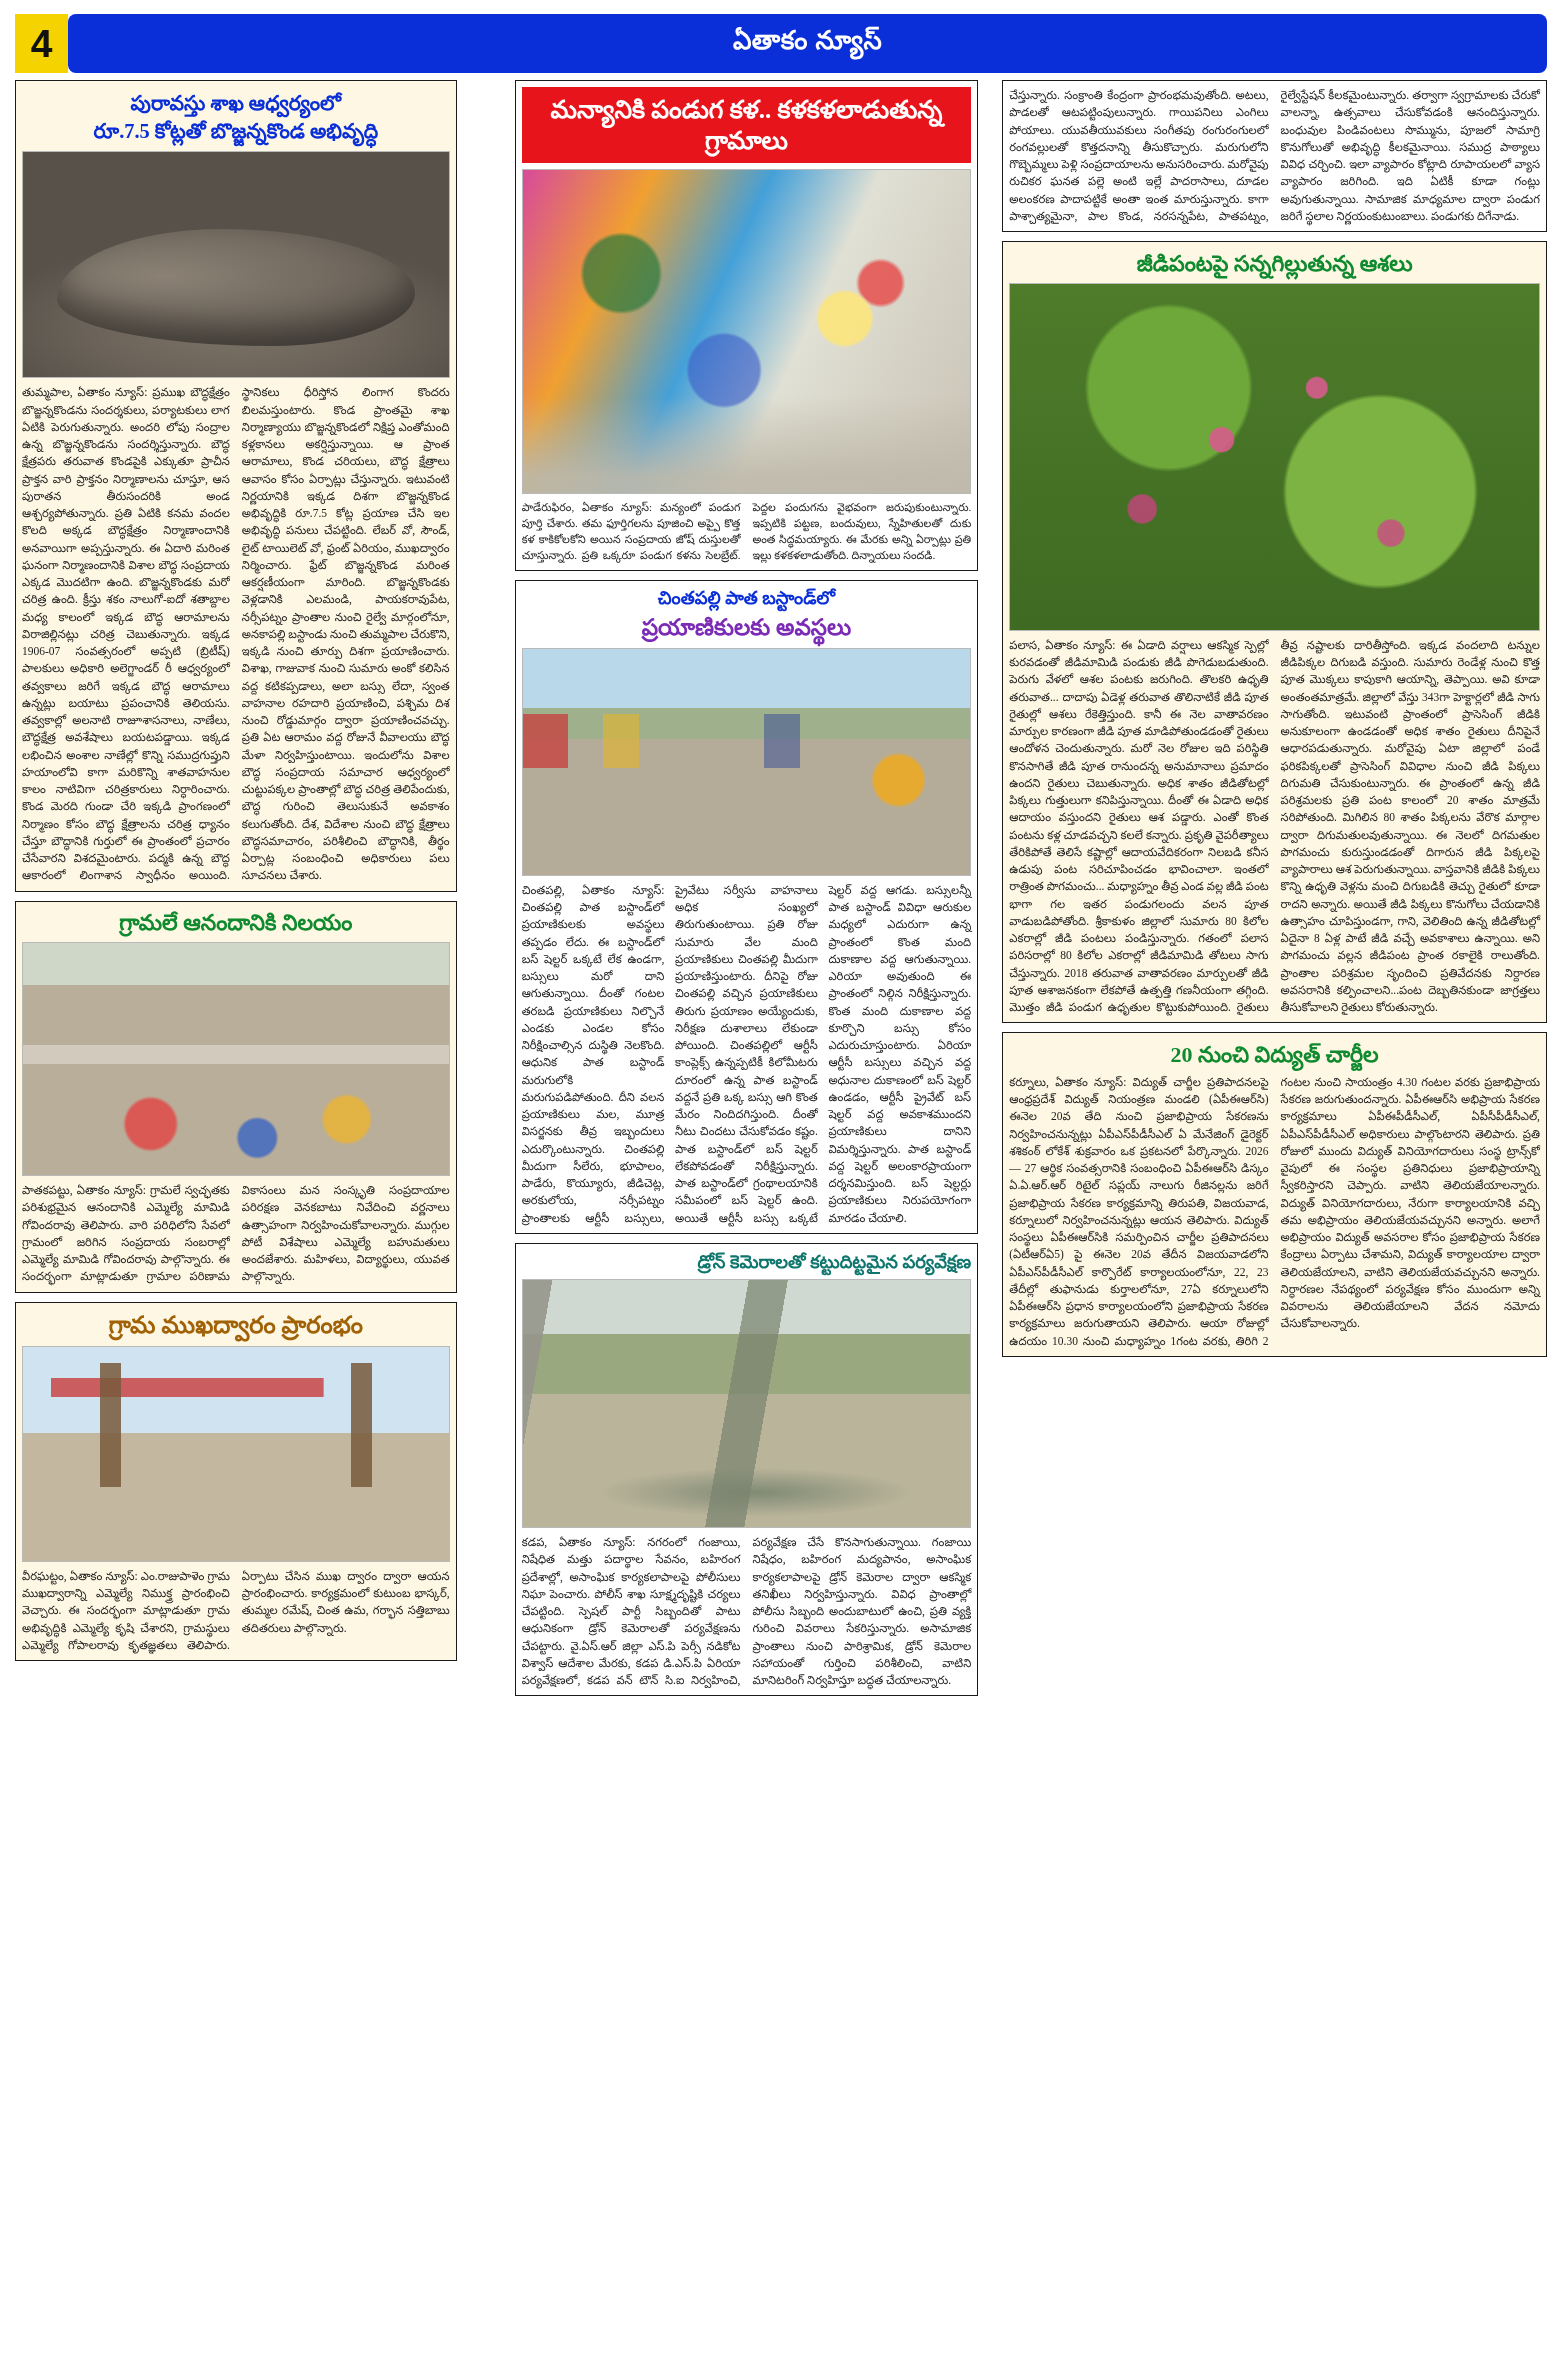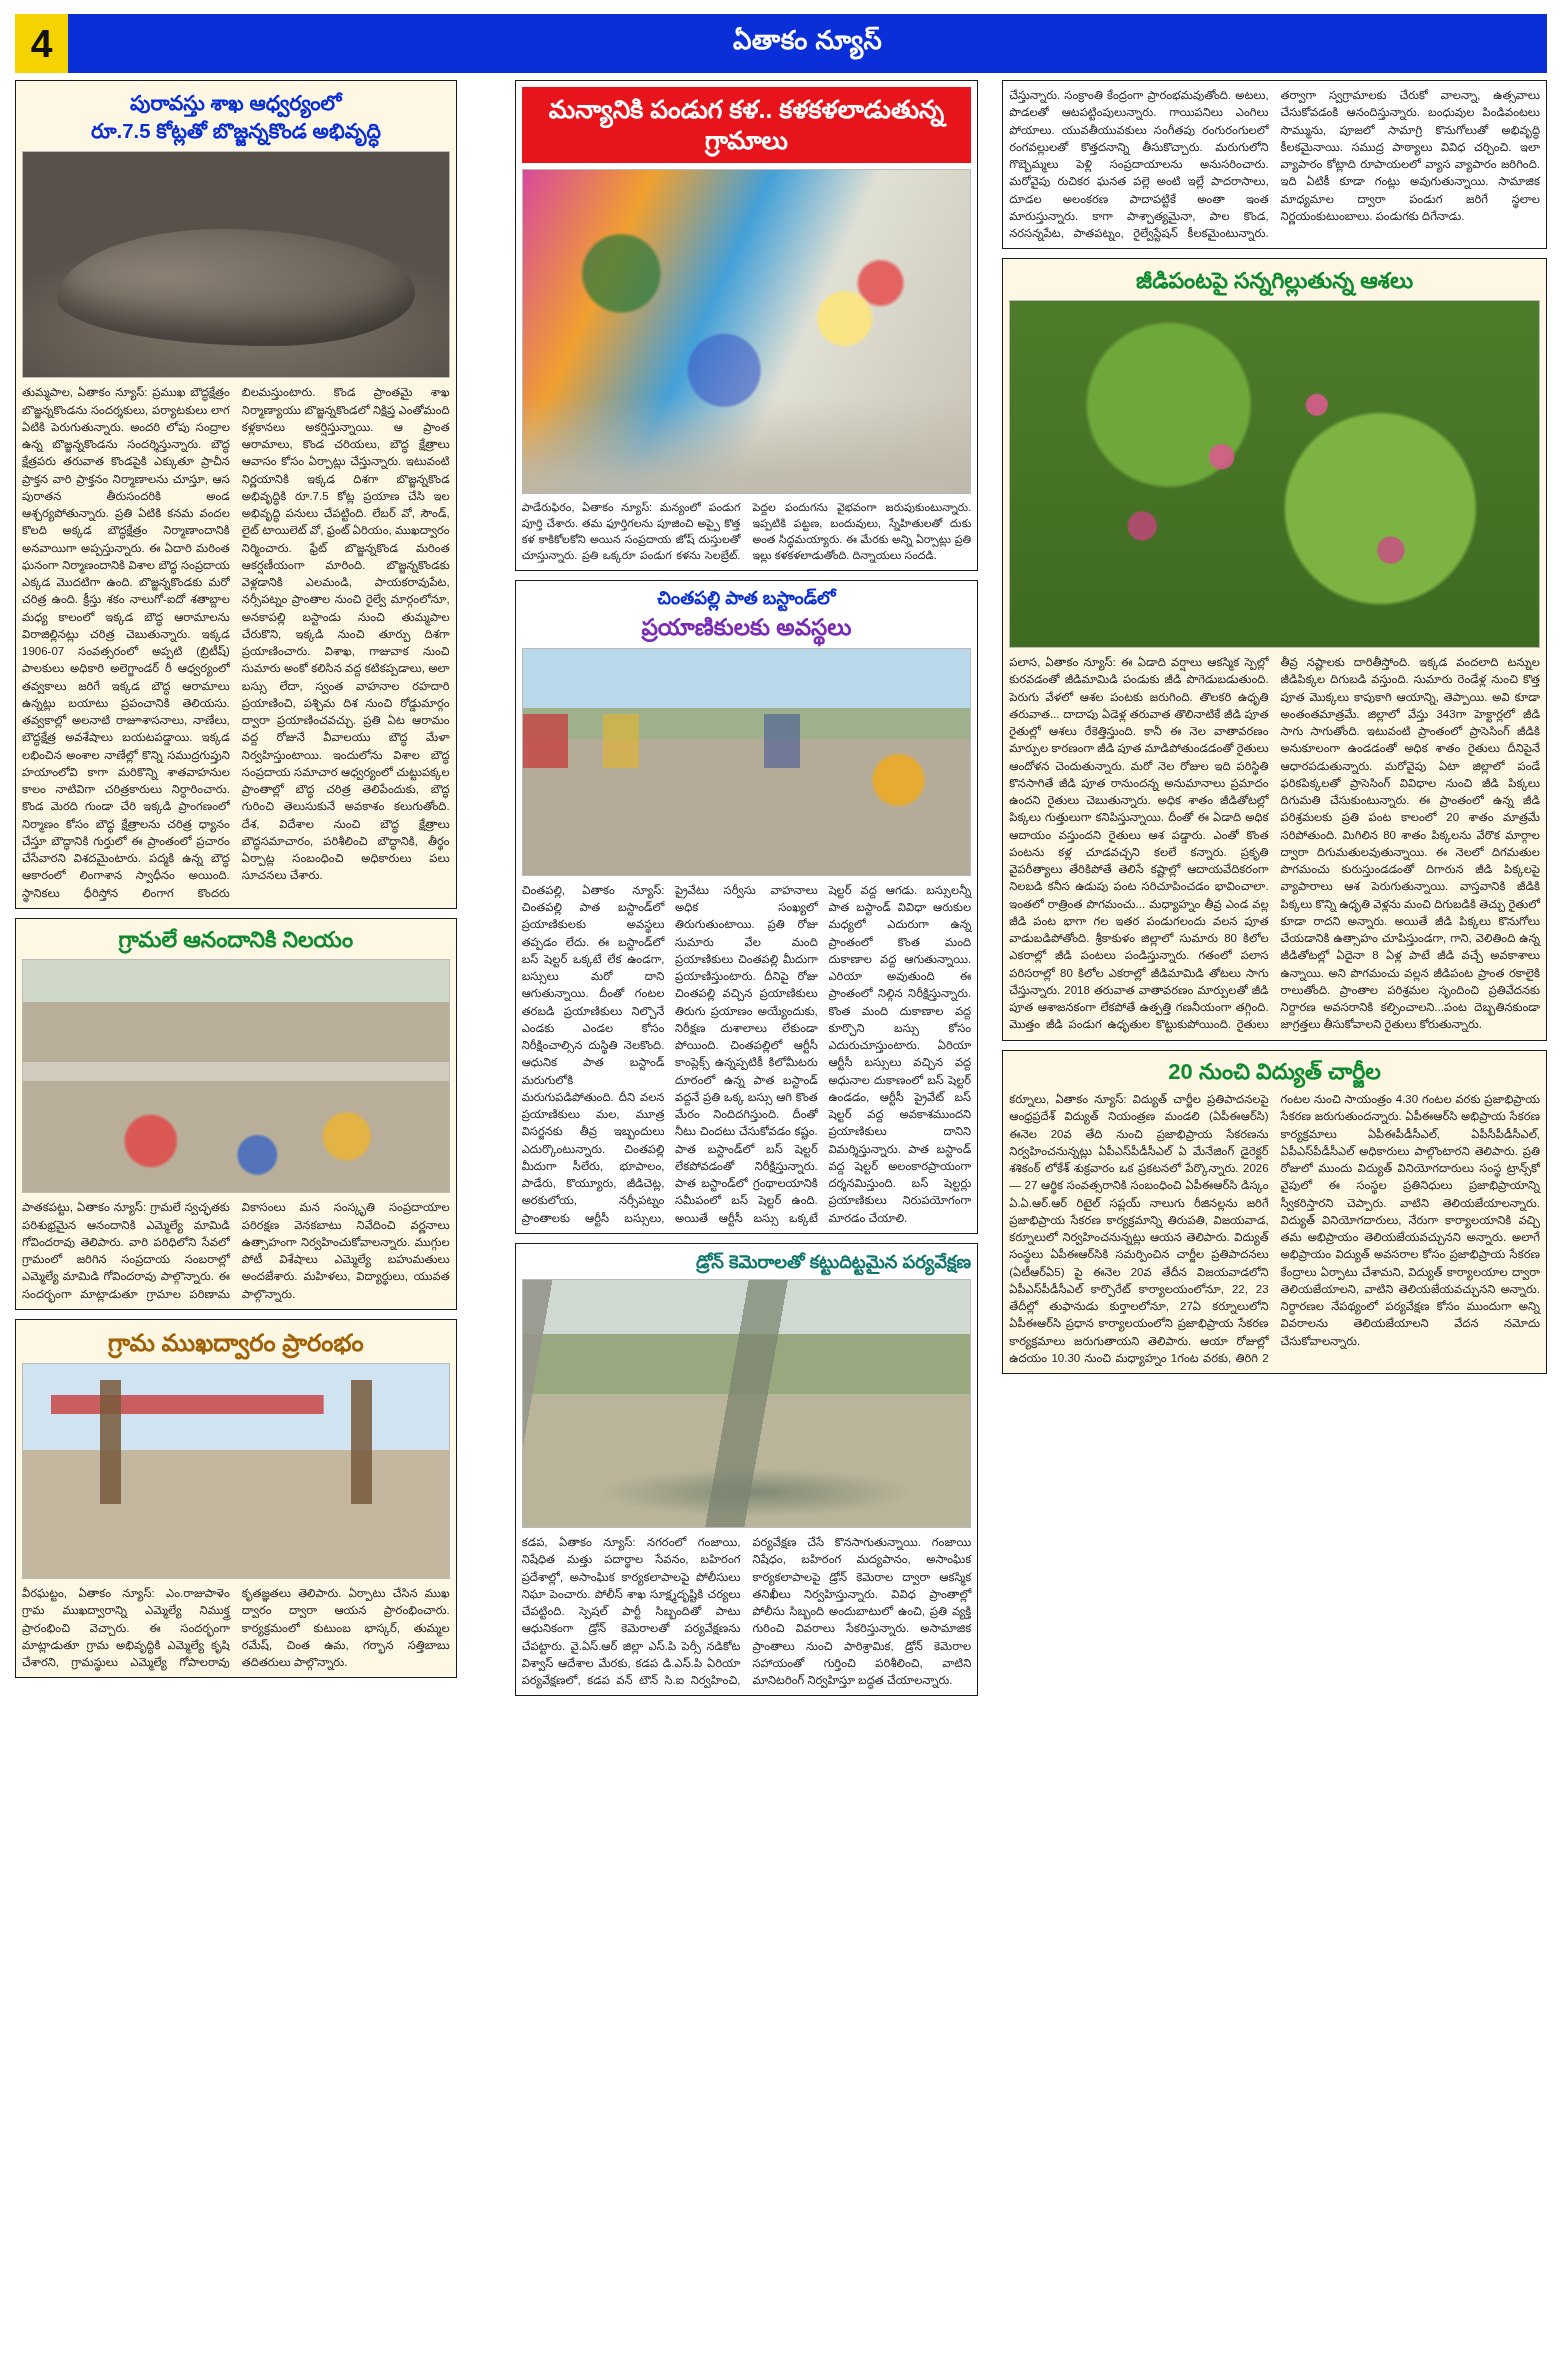--- a/index.html
+++ b/index.html
@@ -38,38 +38,40 @@
   .masthead .title {
     flex: 1;
     background: #0a2fd8;
     color: #ffffff;
     font-size: 26px;
     font-weight: bold;
     display: flex;
     align-items: center;
     justify-content: center;
     letter-spacing: 0.4px;
+    border-radius: 8px;
   }
   .masthead .date {
     width: 393px;
     background: #e8141c;
     color: #ffffff;
     font-size: 23px;
     font-weight: bold;
     display: flex;
     align-items: center;
     justify-content: center;
     gap: 26px;
   }
 
   
   .grid {
     display: flex;
     gap: 24px;
     align-items: flex-start;
+    font-family: Liberation Serif, serif;
   }
   .col-left  { width: 484px; }
   .col-mid   { width: 508px; margin-left: 34px; }
   .col-right { width: 597px; }
 
   .box {
     border: 1.5px solid #1b1b1b;
     padding: 6px;
     margin-bottom: 9px;
   }

